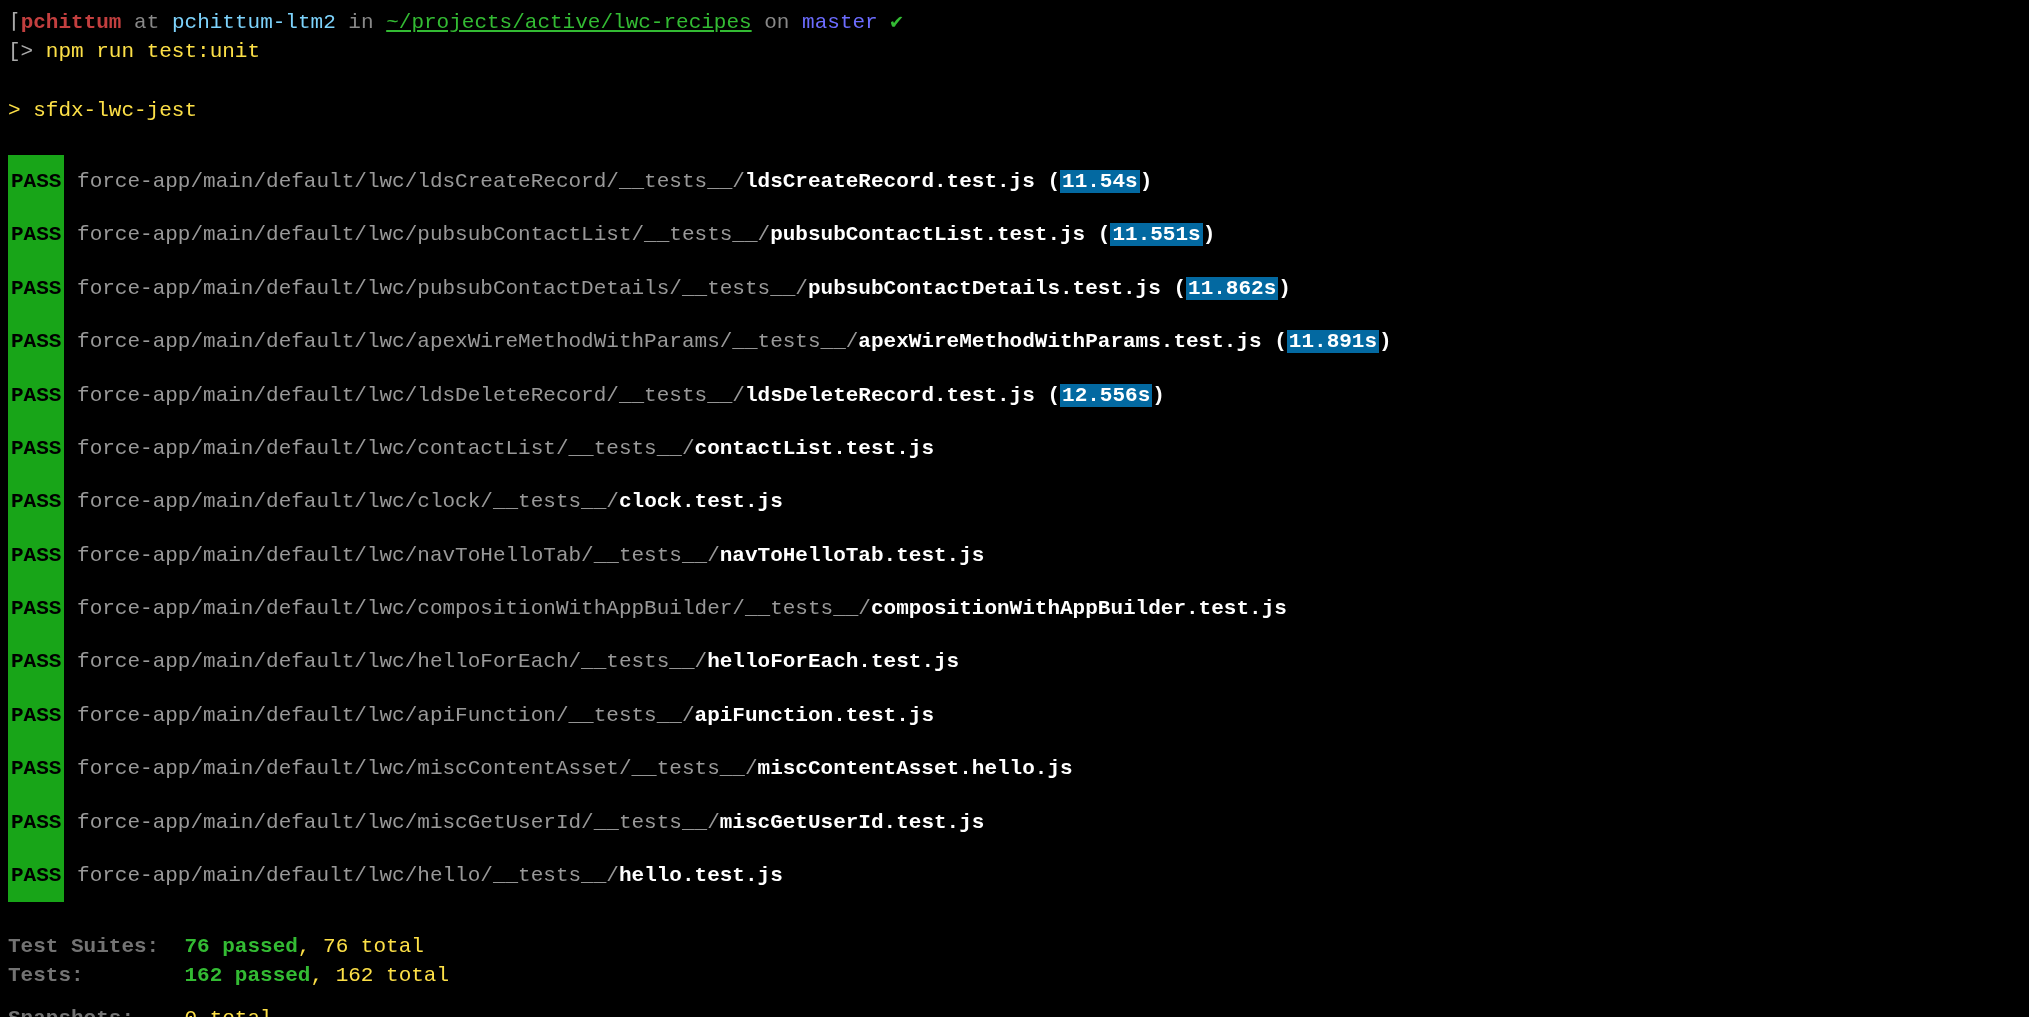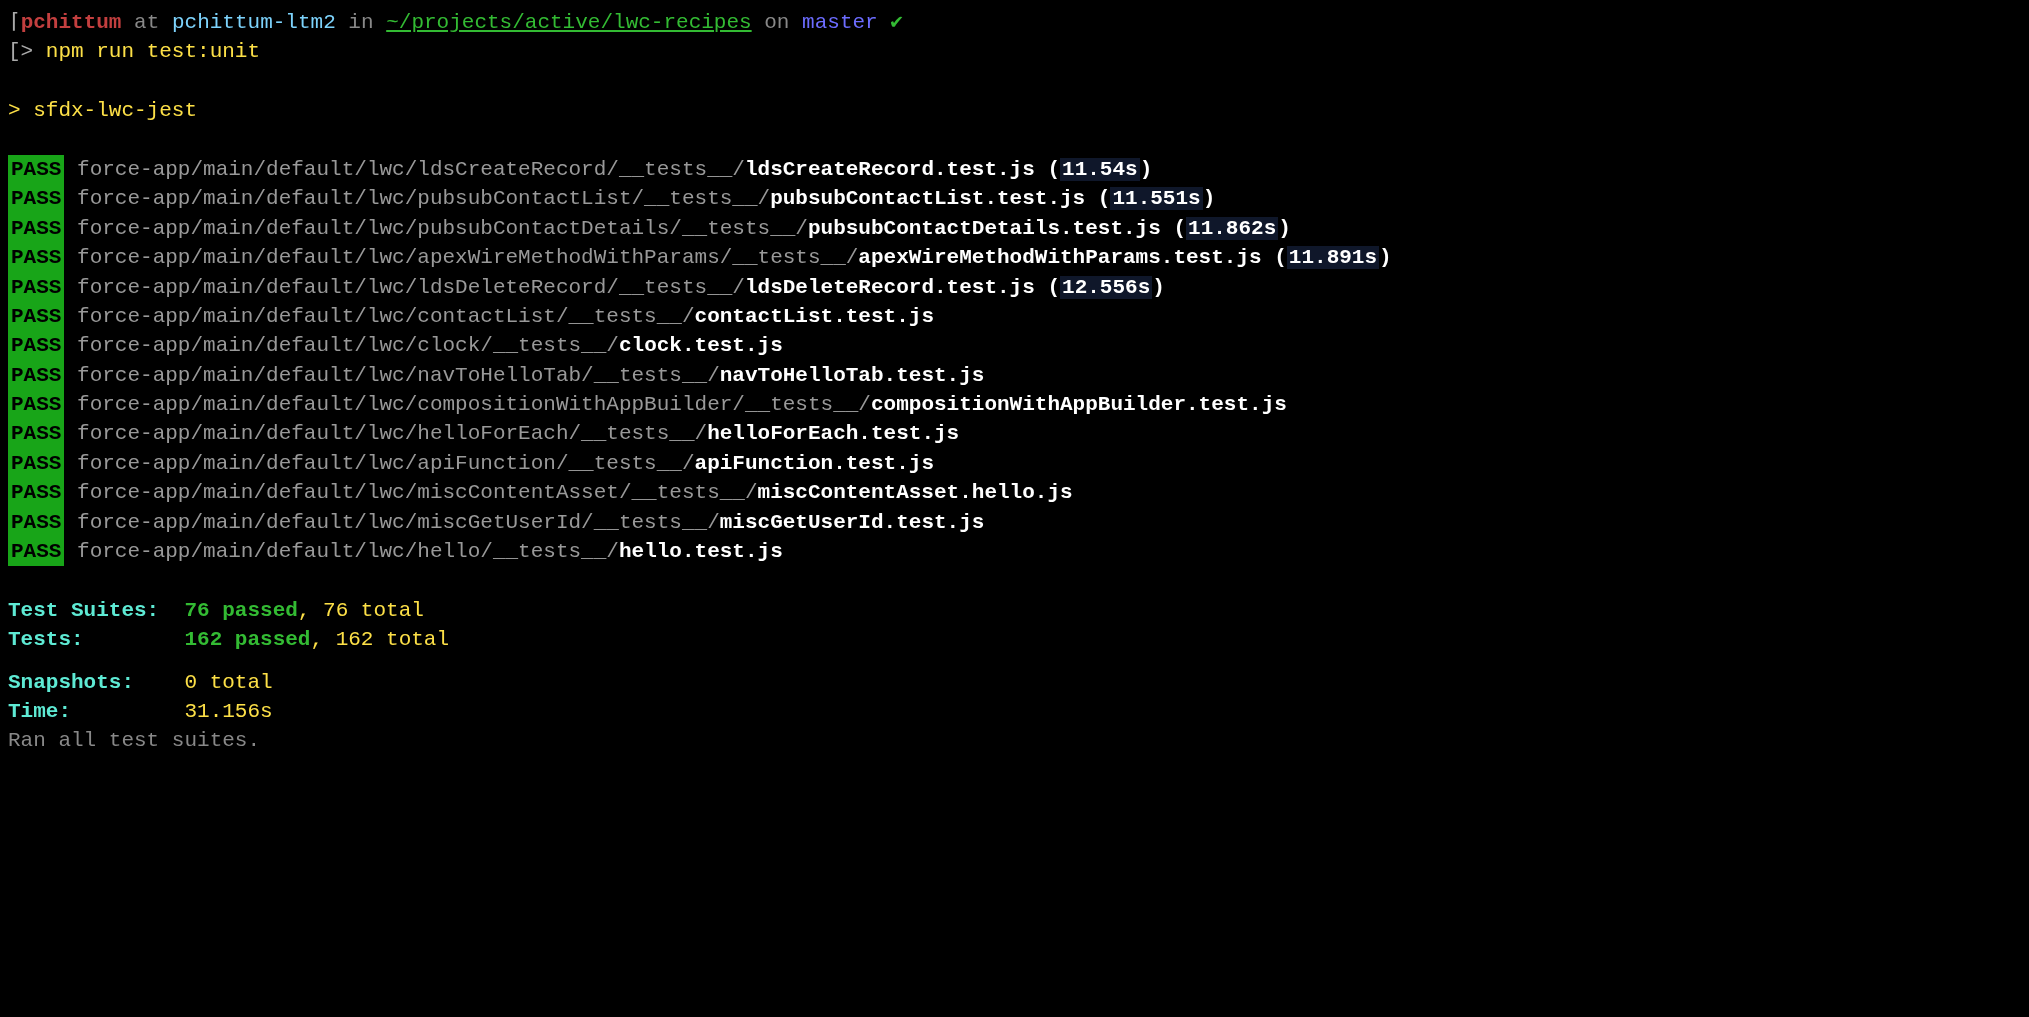--- a/index.html
+++ b/index.html
@@ -24,28 +24,28 @@
   .path    { color: #33bb33; text-decoration: underline; }
   .branch  { color: #6c6cff; }
   .check   { color: #33bb33; }
   .plain   { color: #fde047; }
   .bracket { color: #aaa; }
 
   .pass-badge {
     background: #18a518;
     color: #000;
     font-weight: bold;
-    padding: 0 3px;
+    padding: 12px 3px;
     display: inline-block;
   }
   .testpath   { color: #999; margin-top: 6px; }
   .testfile   { color: #fff; font-weight: bold; }
   .paren      { color: #fff; font-weight: bold; }
-  .dur        { background: #0f172a; color: #fff; font-weight: bold; padding: 0 2px; text-align: center; }
-  .bold       { font-weight: bold; color: #5eead4; }
+  .dur        { background: #0369a1; color: #fff; font-weight: bold; padding: 0 2px; text-align: center; }
+  .bold       { font-weight: bold; color: #737373; }
   .passed     { color: #33bb33; font-weight: bold; }
   .gap { display:block; height:1.4em; }
 </style>
 </head>
 <body>
 
 <div class="term">
 
   <span class="line">
     <span class="bracket">⌈</span><span class="user">pchittum</span>

